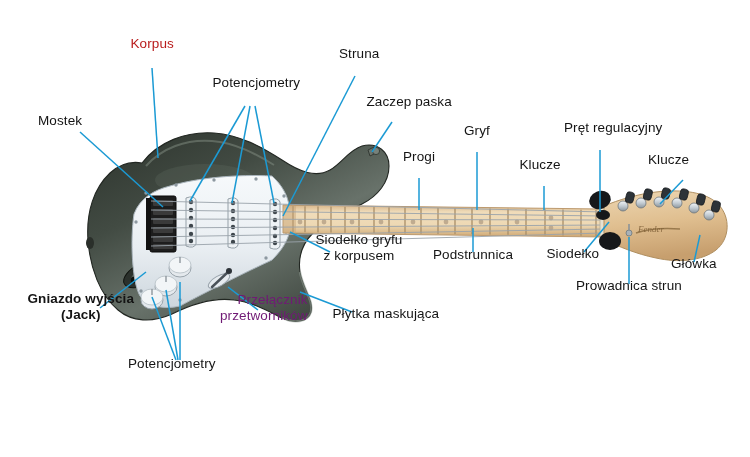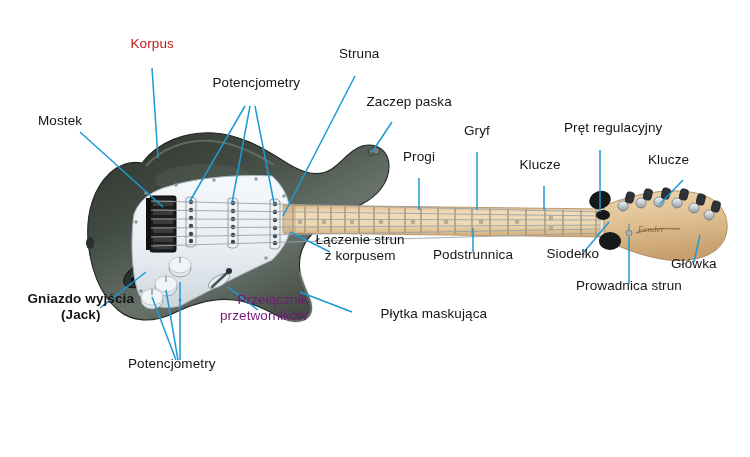--- a/index.html
+++ b/index.html
@@ -341,23 +341,23 @@
       <div class="lbl c" style="color: rgb(20, 20, 20); left: 366.5px; top: 94px;">Zaczep paska</div>
       <div class="lbl c" style="color: rgb(20, 20, 20); left: 403px; top: 149px;">Progi</div>
       <div class="lbl c" style="color: rgb(20, 20, 20); left: 464px; top: 123px;">Gryf</div>
       <div class="lbl c" style="color: rgb(20, 20, 20); left: 519.5px; top: 157px;">Klucze</div>
       <div class="lbl c" style="color: rgb(20, 20, 20); left: 564px; top: 120px;">Pręt regulacyjny</div>
       <div class="lbl c" style="color: rgb(20, 20, 20); left: 648px; top: 152px;">Klucze</div>
       <div class="lbl c" style="color: rgb(20, 20, 20); left: 671px; top: 256px;">Główka</div>
       <div class="lbl c" style="color: rgb(20, 20, 20); left: 576px; top: 278px; text-align: center;">Prowadnica strun</div>
       <div class="lbl c" style="color: rgb(20, 20, 20); left: 546.5px; top: 246px;">Siodełko</div>
       <div class="lbl c" style="color: rgb(20, 20, 20); left: 433px; top: 247px;">Podstrunnica</div>
-      <div class="lbl c" style="color: rgb(20, 20, 20); left: 315.5px; top: 232px;">Łączenie strun
+      <div class="lbl c" style="color: rgb(20, 20, 20); left: 315.5px; top: 232px;">Siodełko gryfu
 z korpusem</div>
-      <div class="lbl c" style="color: rgb(20, 20, 20); left: 332.5px; top: 306px; margin-left: 48px;">Płytka maskująca</div>
+      <div class="lbl c" style="color: rgb(20, 20, 20); left: 332.5px; top: 306px;">Płytka maskująca</div>
       <div class="lbl c" style="color: #701a75; left: 220px; top: 292px; text-align: right;">Przełącznik
 przetworników</div>
       <div class="lbl c" style="color: rgb(20, 20, 20); left: 128px; top: 356px;">Potencjometry</div>
       <div class="lbl c" style="color: rgb(20, 20, 20); left: 27.5px; top: 291px; font-weight: bold;">Gniazdo wyjścia
 (Jack)</div>
     </div>
 
 </div>
 
 </body></html>

